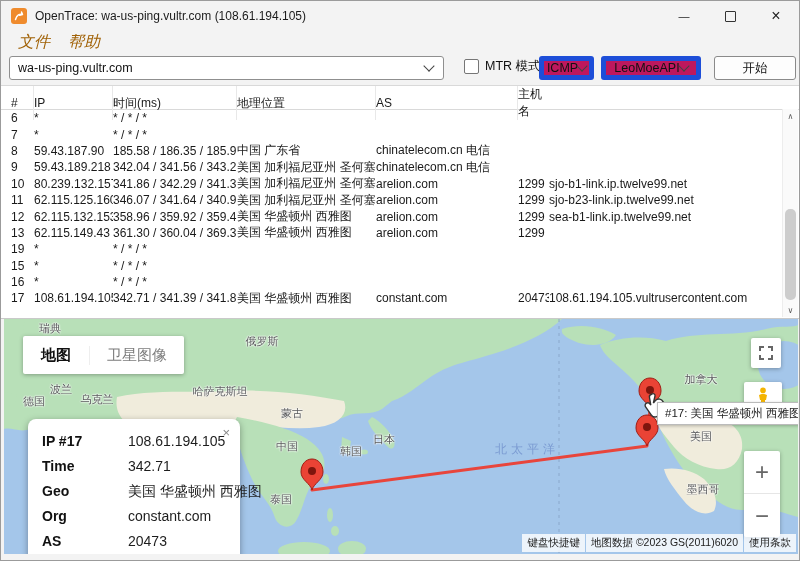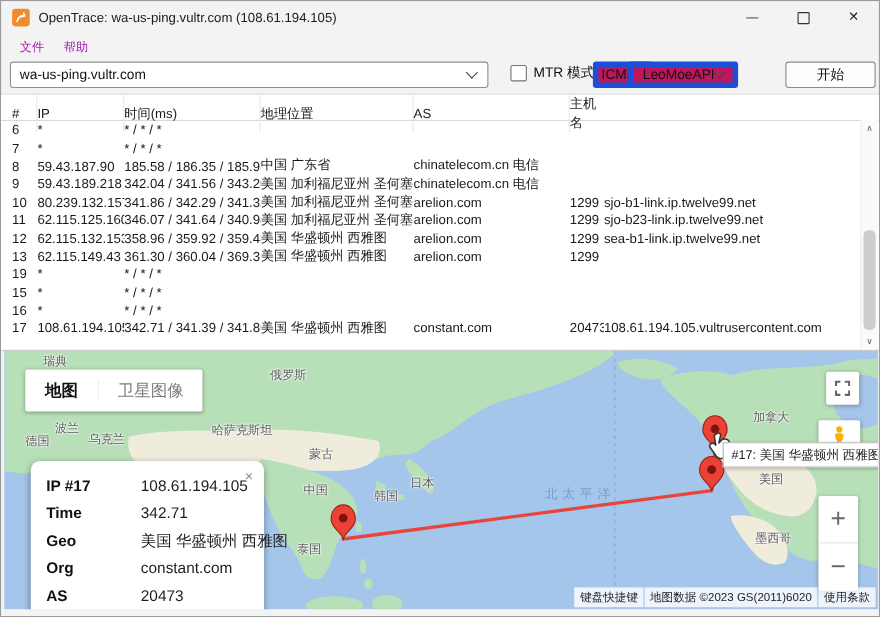--- a/index.html
+++ b/index.html
@@ -10,33 +10,33 @@
   .titlebar{position:absolute;left:0;top:0;width:100%;height:30px;display:flex;align-items:center;}
   .appicon{width:16px;height:16px;border-radius:3px;background:#ef8b2d;margin-left:10px;flex:0 0 auto;display:flex;align-items:center;justify-content:center;}
   .title-text{margin-left:8px;font-size:12px;color:#1b1b1b;white-space:nowrap;}
   .wincontrols{position:absolute;right:0;top:0;height:30px;display:flex;}
   .wbtn{width:46px;height:30px;display:flex;align-items:center;justify-content:center;color:#222;font-size:13px;}
   .wbtn .maxbox{width:9px;height:9px;border:1px solid #333;border-radius:1px;}
   .wbtn.close{font-size:16px;}
 
   
   .menubar{position:absolute;left:0;top:30px;width:100%;height:22px;display:flex;align-items:center;padding-left:8px;box-sizing:border-box;}
-  .menu-item{font-size:11px;color:#a21caf;padding:2px 9px;}
+  .menu-item{font-size:16px;color:#a16207;padding:2px 9px;font-style:italic;}
 
   
   .toolbar{position:absolute;left:0;top:52px;width:100%;height:32px;}
   .combo{position:absolute;left:8px;top:3px;width:435px;height:24px;background:#fff;border:1px solid #8f8f8f;border-radius:3px;display:flex;align-items:center;box-sizing:border-box;}
   .combo input{border:none;outline:none;flex:1;font-size:12.5px;padding:0 8px;font-family:inherit;color:#111;background:transparent;}
   .chev{width:7px;height:7px;border-right:1.4px solid #444;border-bottom:1.4px solid #444;transform:rotate(45deg);margin:-4px 10px 0 0;flex:0 0 auto;}
   .mtr{position:absolute;left:463px;top:5px;display:flex;align-items:center;gap:6px;}
   .cbox{width:13px;height:13px;background:#fff;border:1px solid #767676;border-radius:2px;}
   .mtr-label{font-size:12.5px;color:#111;}
   .select{position:absolute;top:3px;height:24px;background:#be185d;border:5px solid #1d4ed8;border-radius:3px;display:flex;align-items:center;justify-content:center;box-sizing:border-box;font-size:12.5px;color:#111;padding-left:10px;}
   .sel-proto{left:538px;width:55px;}
-  .sel-api{left:570px;width:100px;}
+  .sel-api{left:600px;width:100px;}
   .btn-start{position:absolute;left:713px;top:3px;width:82px;height:24px;background:#fdfdfd;border:1px solid #8a8a8a;border-radius:3px;display:flex;align-items:center;justify-content:center;font-size:12.5px;color:#111;box-sizing:border-box;}
 
   
   .tablewrap{position:absolute;left:0;top:84px;width:100%;height:234px;background:#fff;border-top:1px solid #d9d9d9;border-bottom:1px solid #c9c9c9;box-sizing:border-box;}
   .thead,.tr{display:grid;grid-template-columns:23px 79px 124px 139px 142px 31px auto;padding-left:10px;}
   .thead{height:23px;border-bottom:1px solid #d9d9d9;align-items:center;}
   .th{font-size:12px;color:#1a1a1a;border-right:1px solid #e8e8e8;height:100%;display:flex;align-items:center;}
   .th:last-child{border-right:none;}
   .tr{height:16.4px;align-items:center;}
   .td{font-size:12px;color:#1a1a1a;white-space:nowrap;overflow:hidden;}

